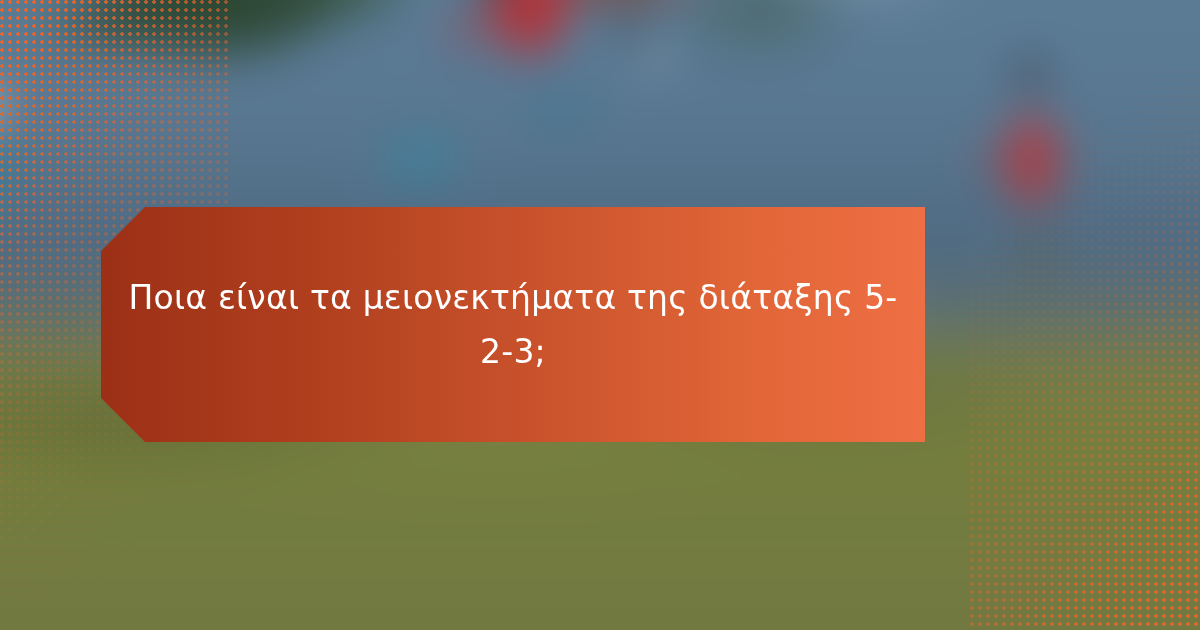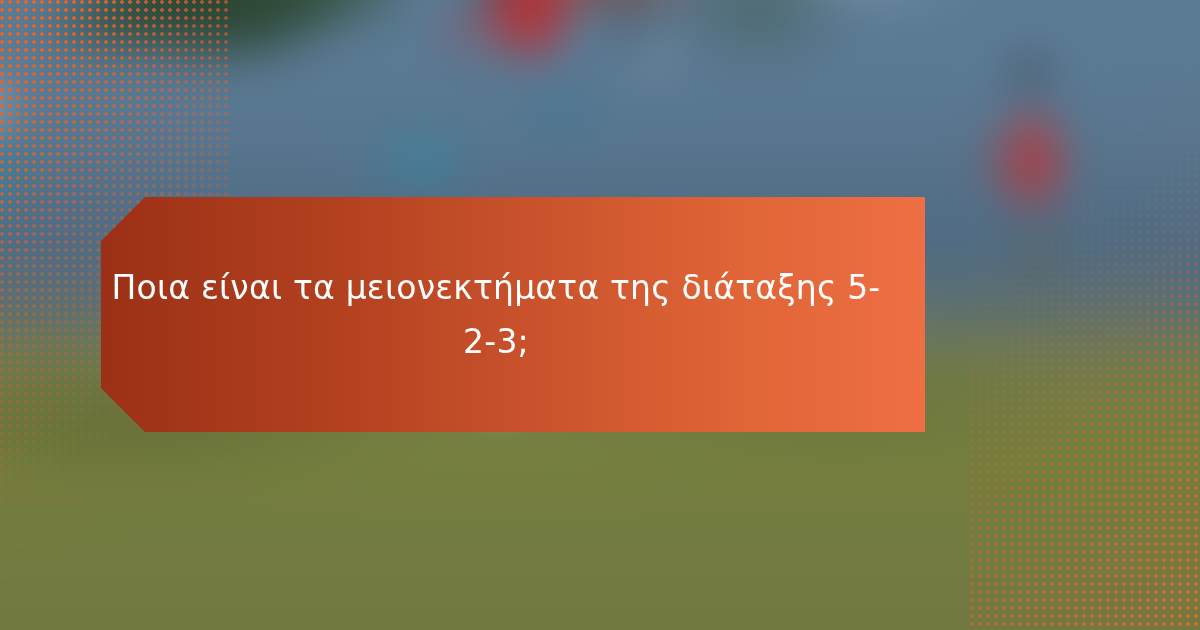--- a/index.html
+++ b/index.html
@@ -162,36 +162,37 @@
     right: 0; bottom: 0;
     width: 230px; height: 560px;
     -webkit-mask-image: linear-gradient(315deg, rgba(0,0,0,1) 0%, rgba(0,0,0,0.9) 10%, rgba(0,0,0,0.4) 36%, rgba(0,0,0,0.1) 62%, rgba(0,0,0,0) 84%);
     mask-image: linear-gradient(315deg, rgba(0,0,0,1) 0%, rgba(0,0,0,0.9) 10%, rgba(0,0,0,0.4) 36%, rgba(0,0,0,0.1) 62%, rgba(0,0,0,0) 84%);
   }
 
   
   #banner {
     position: absolute;
     left: 101px;
-    top: 197px;
+    top: 207px;
     width: 824px;
     height: 235px;
     background: linear-gradient(90deg, #9c3016 0%, #b03f1e 26%, #c9522c 52%, #e06537 78%, #ee6f44 100%);
     clip-path: polygon(
       44px 0,
       952px 0,
       996px 44px,
       996px 191px,
       952px 235px,
       44px 235px,
       0 191px,
       0 44px
     );
     display: flex;
     align-items: center;
+    justify-content: center;
   }
 
   #banner-text {
     width: 790px;
     margin: 0;
     text-align: center;
     color: #ffffff;
     font-family: "DejaVu Sans", sans-serif;
     font-weight: 400;
     font-size: 33px;

